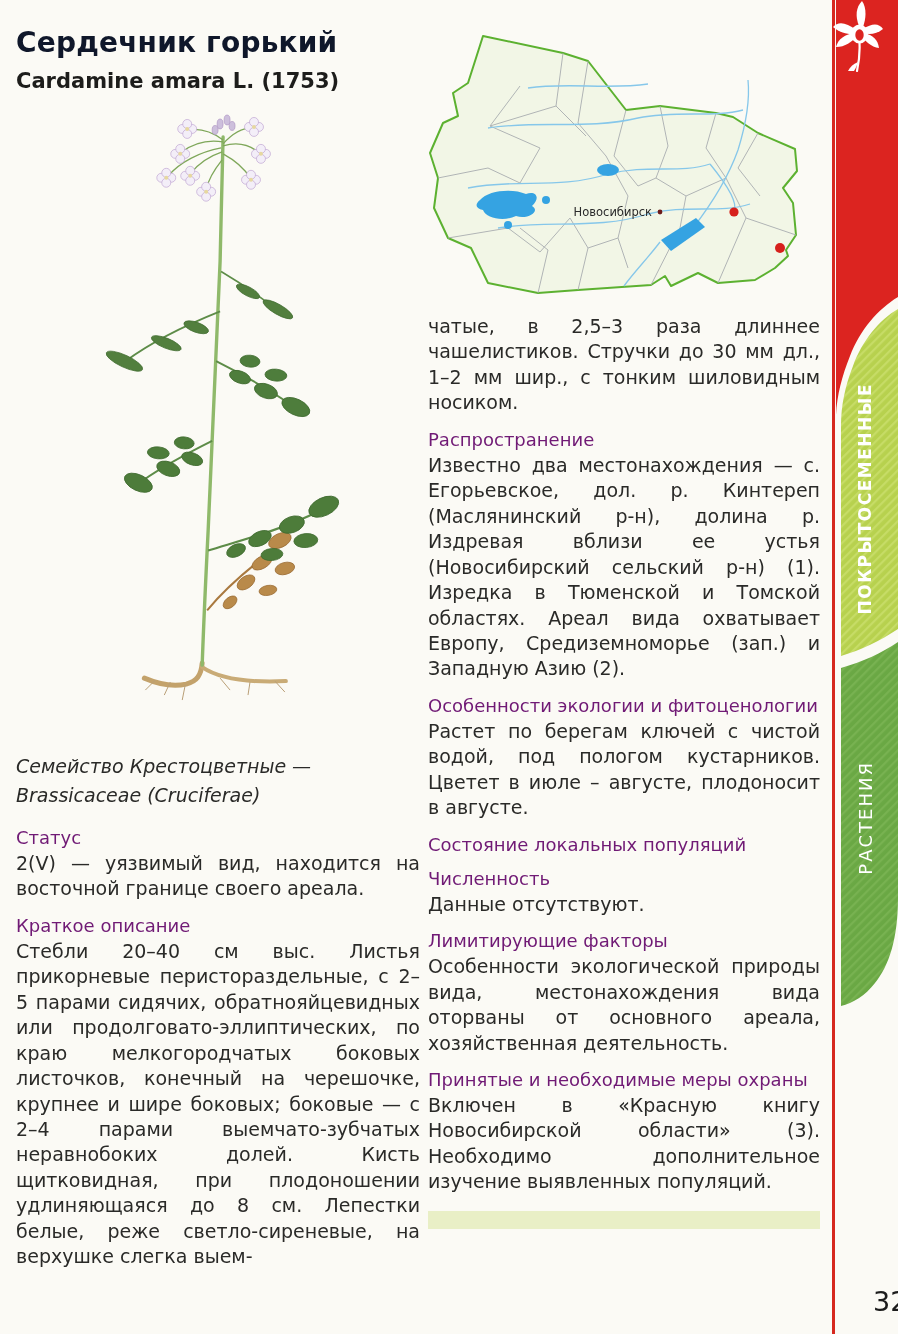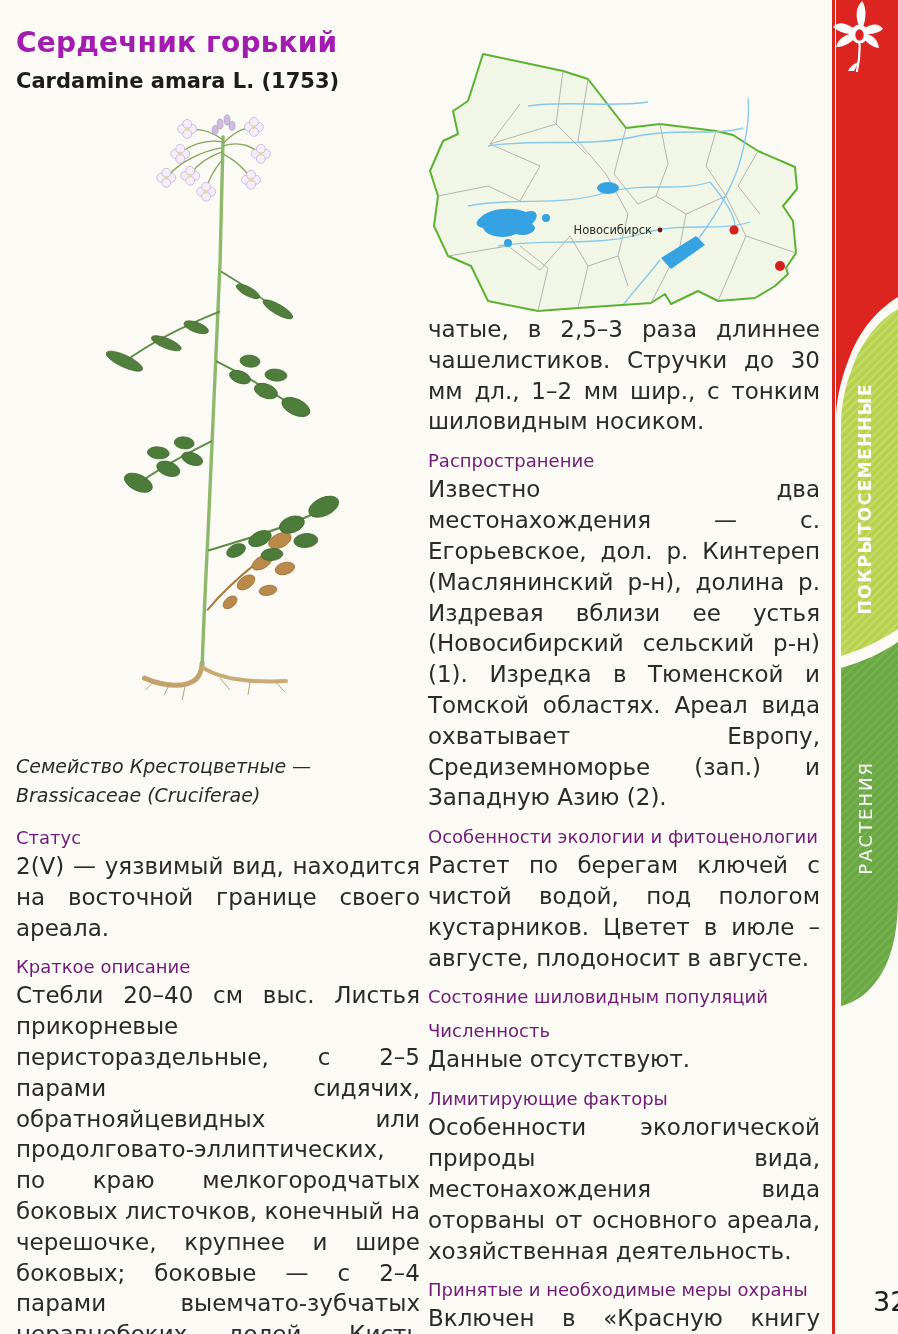--- a/index.html
+++ b/index.html
@@ -5,35 +5,35 @@
   html,body{margin:0;padding:0;}
   body{background:#e8e6e0;}
   .page{
     position:relative;width:898px;height:1334px;margin:0 auto;
     background:#fbfaf5;overflow:hidden;
     font-family:"DejaVu Sans","Liberation Sans",sans-serif;
     color:#2a2a28;
   }
   
   .header{position:absolute;left:16px;top:26px;width:400px;}
-  .title{font-size:28px;font-weight:bold;color:#a21caf;letter-spacing:.2px;margin:0 0 10px 0;}
+  .title{font-size:28px;font-weight:bold;color:#0f172a;letter-spacing:.2px;margin:0 0 10px 0;}
   .latin{font-size:21px;font-weight:bold;color:#1d1d1b;margin:0;}
   
   .col-left{position:absolute;left:16px;top:752px;width:404px;}
   .col-right{position:absolute;left:428px;top:314px;width:392px;}
   .family{font-style:italic;font-size:19px;line-height:1.55;margin-bottom:16px;}
   .section{margin-top:13px;}
   .section h3{margin:0 0 3px 0;font-size:18px;font-weight:normal;color:#701a75;}
-  .section p,.bodytext{margin:0;font-size:23px;line-height:1.34;text-align:justify;}
+  .section p,.bodytext{margin:0;font-size:19px;line-height:1.34;text-align:justify;}
   .sources{
     margin-top:16px;background:#e9efc6;padding:9px 12px;
     font-style:italic;font-size:17.5px;line-height:1.4;
   }
   
-  .mapwrap{position:absolute;left:428px;top:46px;width:390px;height:286px;text-align:right;}
+  .mapwrap{position:absolute;left:428px;top:28px;width:390px;height:286px;text-align:right;}
   
   .plantwrap{position:absolute;left:80px;top:112px;width:340px;height:598px;}
   
   .sidebar{position:absolute;left:832px;top:0;width:66px;height:1334px;}
   .sidebar svg{position:absolute;left:0;top:0;}
   .vwrap{position:absolute;left:0;width:66px;display:flex;align-items:center;justify-content:center;}
   .vwrap span{
     writing-mode:vertical-rl;transform:rotate(180deg);
     color:#fff;letter-spacing:1.5px;white-space:nowrap;
   }
@@ -267,21 +267,21 @@
     <p class="bodytext">чатые, в 2,5–3 раза длиннее чашелистиков. Стручки до 30 мм дл., 1–2 мм шир., с тонким шиловидным носиком.</p>
     <div class="section">
       <h3>Распространение</h3>
       <p>Известно два местонахождения — с. Егорьевское, дол. р. Кинтереп (Маслянинский р-н), долина р. Издревая вблизи ее устья (Новосибирский сельский р-н) (1). Изредка в Тюменской и Томской областях. Ареал вида охватывает Европу, Средиземноморье (зап.) и Западную Азию (2).</p>
     </div>
     <div class="section">
       <h3>Особенности экологии и фитоценологии</h3>
       <p>Растет по берегам ключей с чистой водой, под пологом кустарников. Цветет в июле – августе, плодоносит в августе.</p>
     </div>
     <div class="section">
-      <h3>Состояние шиловидным популяций</h3>
+      <h3>Состояние локальных популяций</h3>
     </div>
     <div class="section">
       <h3>Численность</h3>
       <p>Данные отсутствуют.</p>
     </div>
     <div class="section">
       <h3>Лимитирующие факторы</h3>
       <p>Особенности экологической природы вида, местонахождения вида оторваны от основного ареала, хозяйственная деятельность.</p>
     </div>
     <div class="section">

